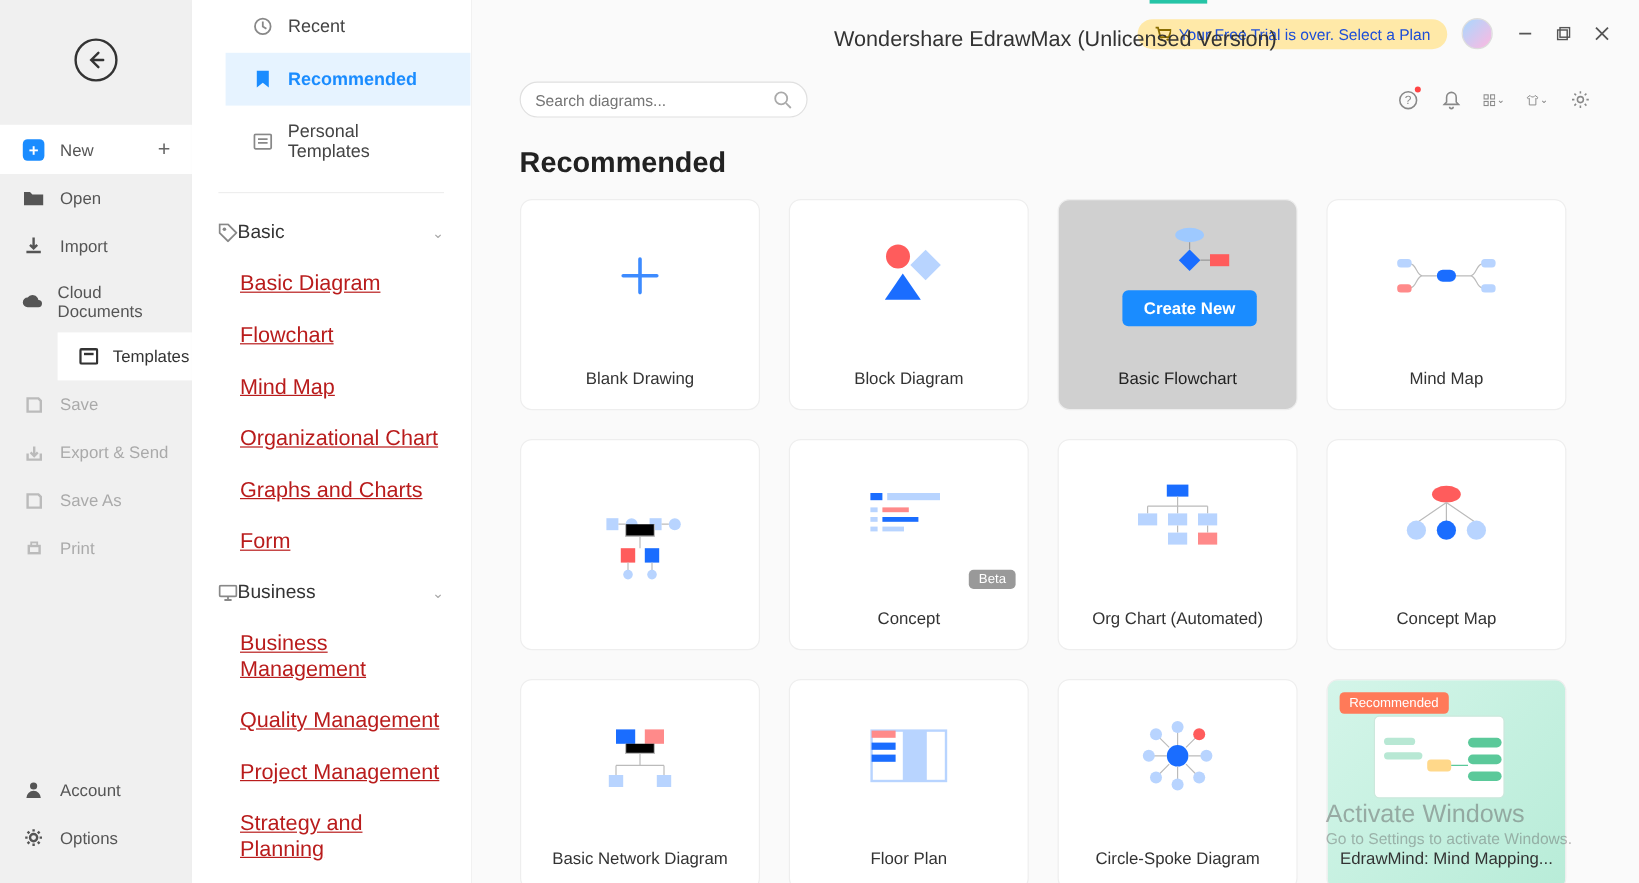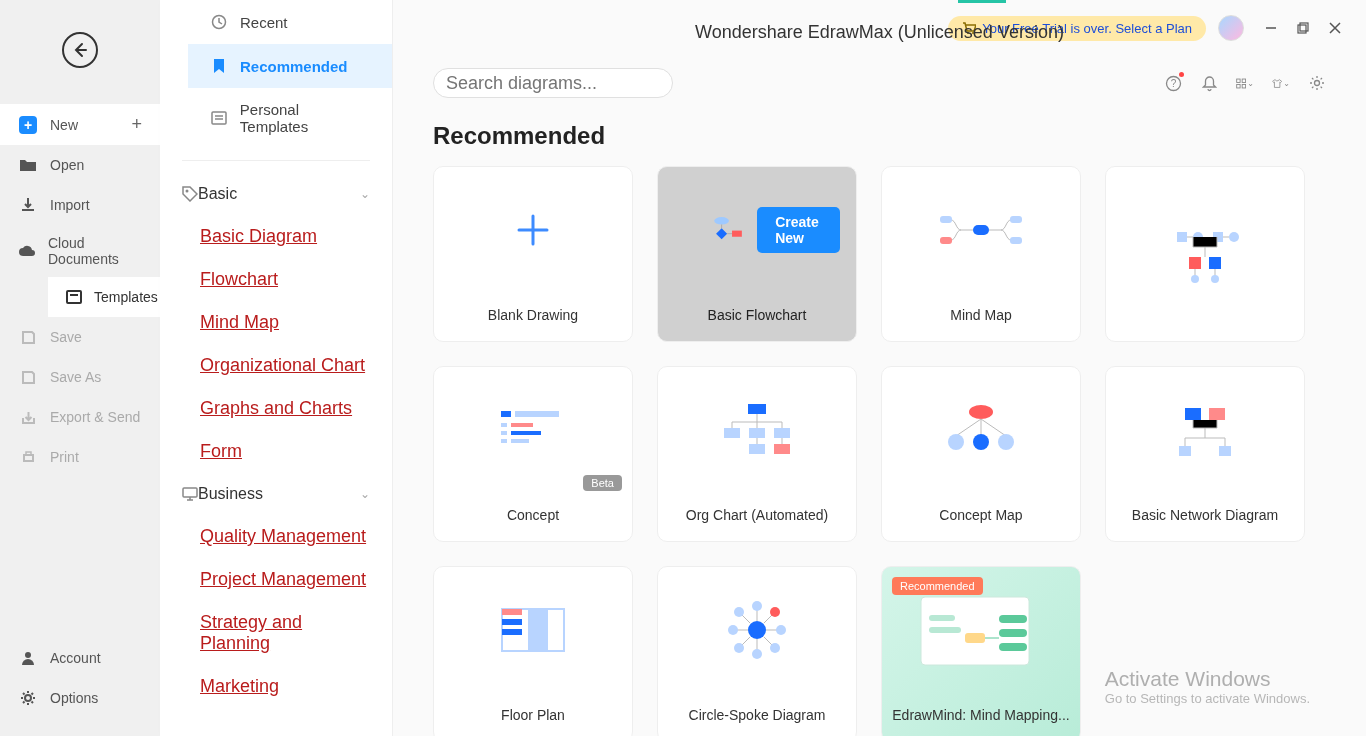--- a/index.html
+++ b/index.html
@@ -62,21 +62,21 @@
     }
     .avatar { width: 26px; height: 26px; border-radius: 50%; background: linear-gradient(135deg,#a8d8ff,#ffb8e0); margin-left: 12px; border: 1px solid #ddd; }
     .win-btns { display: flex; gap: 2px; margin-left: 12px; }
     .win-btn { width: 30px; height: 30px; display: flex; align-items: center; justify-content: center; color: #555; cursor: pointer; }
     
     .search-row { padding: 12px 40px 0; display: flex; align-items: center; }
     .search-box {
       width: 240px; height: 30px; background: #fff; border: 1px solid #e0e0e0; border-radius: 15px;
       display: flex; align-items: center; padding: 0 12px;
     }
-    .search-box input { border: none; outline: none; flex: 1; font-size: 18px; color: #4d7c0f; background: transparent; }
+    .search-box input { border: none; outline: none; flex: 1; font-size: 13px; color: #4d7c0f; background: transparent; }
     .tool-icons { margin-left: auto; display: flex; gap: 18px; color: #888; align-items: center; }
     .tool-icon { width: 18px; height: 18px; display:flex; align-items:center; justify-content:center; cursor:pointer; position:relative; }
     .red-dot { position:absolute; top:-2px; right:-2px; width:5px; height:5px; background:#ff4444; border-radius:50%; }
     
     .section-title { font-size: 24px; font-weight: 700; color: #222; padding: 24px 40px 16px; }
     
     .cards-grid {
       padding: 0 40px 40px; display: grid; grid-template-columns: repeat(4, 200px); gap: 24px;
       overflow-y: auto; flex: 1;
     }
@@ -165,32 +165,32 @@
       <span class="icon-slot">
           <svg width="15" height="15" viewBox="0 0 15 15">
             <path d="M2 2h9l2 2v9H2z" fill="none" stroke="#bbb" stroke-width="2"></path>
           </svg>
         </span>
       <span>Save</span>
     </div>
     <div class="left-item disabled">
       <span class="icon-slot">
           <svg width="15" height="15" viewBox="0 0 15 15">
+            <path d="M2 8v5h11V8M7.5 2v8m-3-3 3 3 3-3" stroke="#bbb" stroke-width="2" fill="none"></path>
+          </svg>
+        </span>
+      <span>Export &amp; Send</span>
+    </div>
+    <div class="left-item disabled">
+      <span class="icon-slot">
+          <svg width="15" height="15" viewBox="0 0 15 15">
             <path d="M2 2h9l2 2v9H2z" fill="none" stroke="#bbb" stroke-width="2"></path>
           </svg>
         </span>
       <span>Save As</span>
-    </div>
-    <div class="left-item disabled">
-      <span class="icon-slot">
-          <svg width="15" height="15" viewBox="0 0 15 15">
-            <path d="M2 8v5h11V8M7.5 2v8m-3-3 3 3 3-3" stroke="#bbb" stroke-width="2" fill="none"></path>
-          </svg>
-        </span>
-      <span>Export &amp; Send</span>
     </div>
     <div class="left-item disabled">
       <span class="icon-slot">
           <svg width="15" height="15" viewBox="0 0 15 15">
             <rect x="3" y="5" width="9" height="6" fill="none" stroke="#bbb" stroke-width="2"></rect>
             <rect x="5" y="2" width="5" height="3" fill="none" stroke="#bbb" stroke-width="1.5"></rect>
           </svg>
         </span>
       <span>Print</span>
     </div>
@@ -266,20 +266,21 @@
   <div class="cat-group-head">
     <span class="icon-slot">
         <svg width="16" height="14" viewBox="0 0 16 14">
           <rect x="1" y="1" width="14" height="9" rx="1" fill="none" stroke="#888" stroke-width="1.5"></rect>
           <path d="M8 10v3M5 13h6" stroke="#888" stroke-width="1.5"></path>
         </svg>
       </span>
     <span>Business</span>
     <span class="chevron">⌄</span>
   </div>
+  <div class="cat-sub">Business Management</div>
   <div class="cat-sub">Quality Management</div>
   <div class="cat-sub">Project Management</div>
   <div class="cat-sub">Strategy and Planning</div>
   <div class="cat-sub">Marketing</div>
 </div>
 
 <div class="main">
   <div class="topbar">
     <div class="tab-indicator"></div>
     <div class="app-title">Wondershare EdrawMax (Unlicensed Version)</div>
@@ -363,23 +364,33 @@
 
     <div class="card">
       <div class="card-thumb">
         <svg width="40" height="40" viewBox="0 0 40 40">
             <path d="M20 6v28M6 20h28" stroke="#3d8bff" stroke-width="3" stroke-linecap="round"></path>
           </svg>
       </div>
       <div class="card-label">Blank Drawing</div>
     </div>
 
+    <div class="card">
+      <div class="card-thumb">
+        <svg width="70" height="60" viewBox="0 0 70 60">
+            <circle cx="26" cy="14" r="10" fill="#ff5c5c"></circle>
+            <rect x="40" y="12" width="18" height="18" fill="#b8d4ff" transform="rotate(45 49 21)"></rect>
+            <path d="M15 50 L30 28 L45 50 Z" fill="#1a6dff"></path>
+          </svg>
+      </div>
+      <div class="card-label">Block Diagram</div>
+    </div>
 
     <div class="card hovered">
-      <div class="card-thumb" style="flex-direction:row; gap:8px;padding-left:36px;">
+      <div class="card-thumb" style="flex-direction:column; gap:8px;padding-left:36px;">
         <svg width="90" height="46" viewBox="0 0 90 46">
             <ellipse cx="45" cy="8" rx="12" ry="6" fill="#9ec9ff"></ellipse>
             <path d="M45 14v6" stroke="#999"></path>
             <path d="M45 20 L36 29 L45 38 L54 29 Z" fill="#1a6dff"></path>
             <path d="M54 29h8" stroke="#999"></path>
             <rect x="62" y="24" width="16" height="10" fill="#ff5c5c"></rect>
           </svg>
         <div class="create-btn">Create New</div>
       </div>
       <div class="card-label">Basic Flowchart</div>

